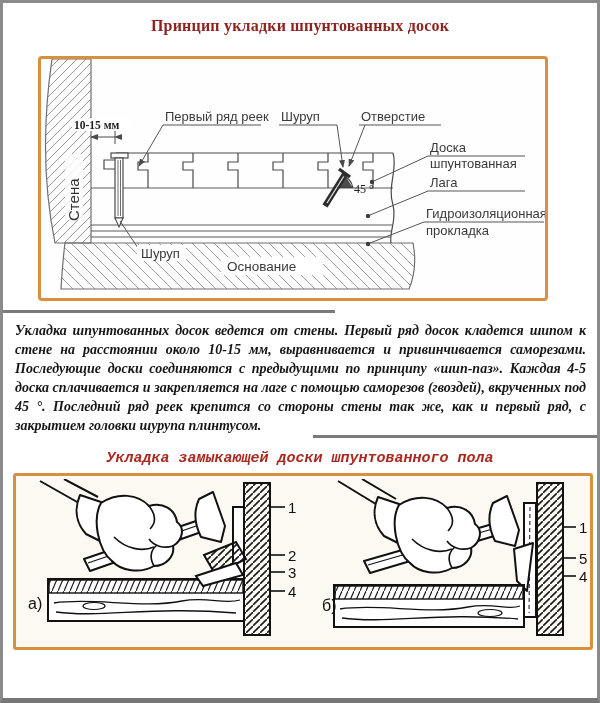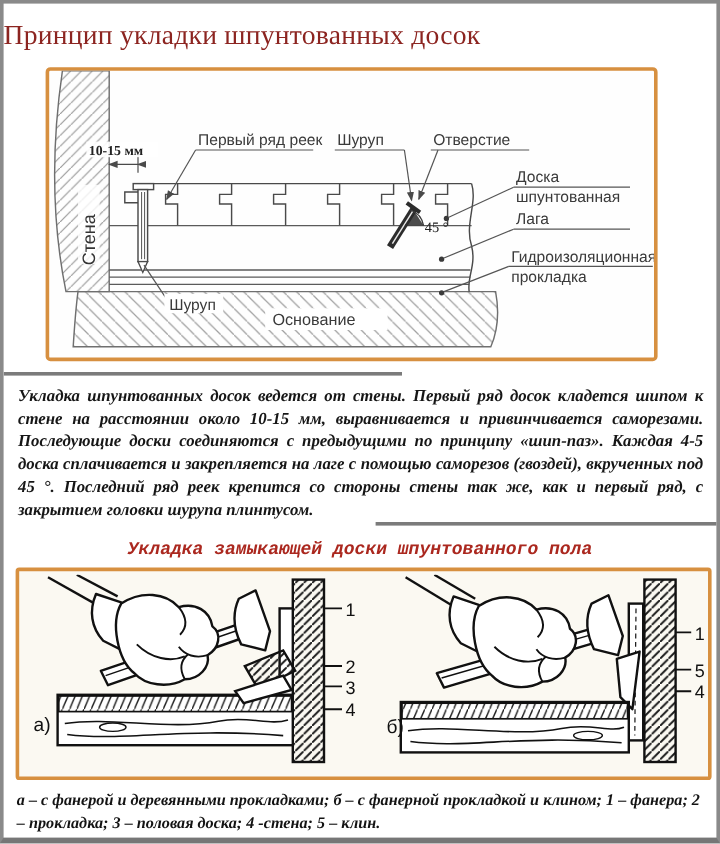--- a/index.html
+++ b/index.html
@@ -2,22 +2,22 @@
 <html><head>
 <meta charset="utf-8">
 <style>
   html,body{margin:0;padding:0;background:#cfcfcf;}
   #frame{
     position:relative;width:600px;height:703px;box-sizing:border-box;
     background:#ffffff;border:3px solid #8a8a8a;border-bottom:5px solid #767676;
     font-family:"Liberation Serif", serif;overflow:hidden;
   }
   .title{
-    position:absolute;top:14px;left:0;width:100%;text-align:left;
-    font-size:23px;font-weight:normal;color:#8c2420;letter-spacing:.2px;
+    position:absolute;top:14px;left:0;width:100%;text-align:center;
+    font-size:16px;font-weight:bold;color:#8c2420;letter-spacing:.2px;
   }
   .diagram-box{
     position:absolute;left:35px;top:53px;width:504px;height:239px;
     border:3px solid #d79040;border-radius:4px;background:#fefefe;
   }
   .rule{position:absolute;background:#7b7b7b;height:3px;}
   .rule-left{left:0;top:307px;width:332px;}
   .rule-right{left:310px;top:432px;width:290px;}
   .paragraph{
     position:absolute;left:12px;right:11px;top:318px;
@@ -286,15 +286,14 @@
         <line x1="251" y1="79" x2="264" y2="79"></line>
         <line x1="251" y1="97" x2="264" y2="97"></line>
       </g>
       <text x="267" y="54" font-size="15" fill="#111111">1</text>
       <text x="267" y="85" font-size="15" fill="#111111">5</text>
       <text x="267" y="103" font-size="15" fill="#111111">4</text>
       <text x="10" y="132" font-size="16" fill="#111111">б)</text>
     </svg>
   </div>
 
-  <div class="caption">а – с фанерой и деревянными прокладками; б – с фанерной прокладкой и клином; 1 – фанера; 2 – прокладка; 3 – половая доска; 4 -стена; 5 – клин.</div>
 
 </div>
 
 </body></html>

